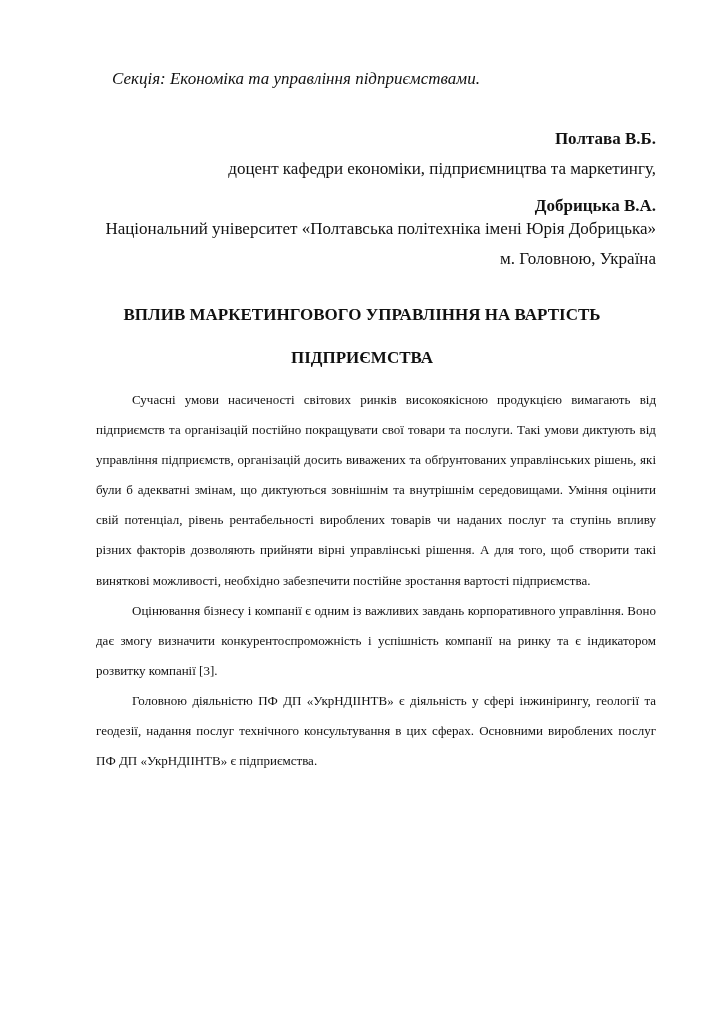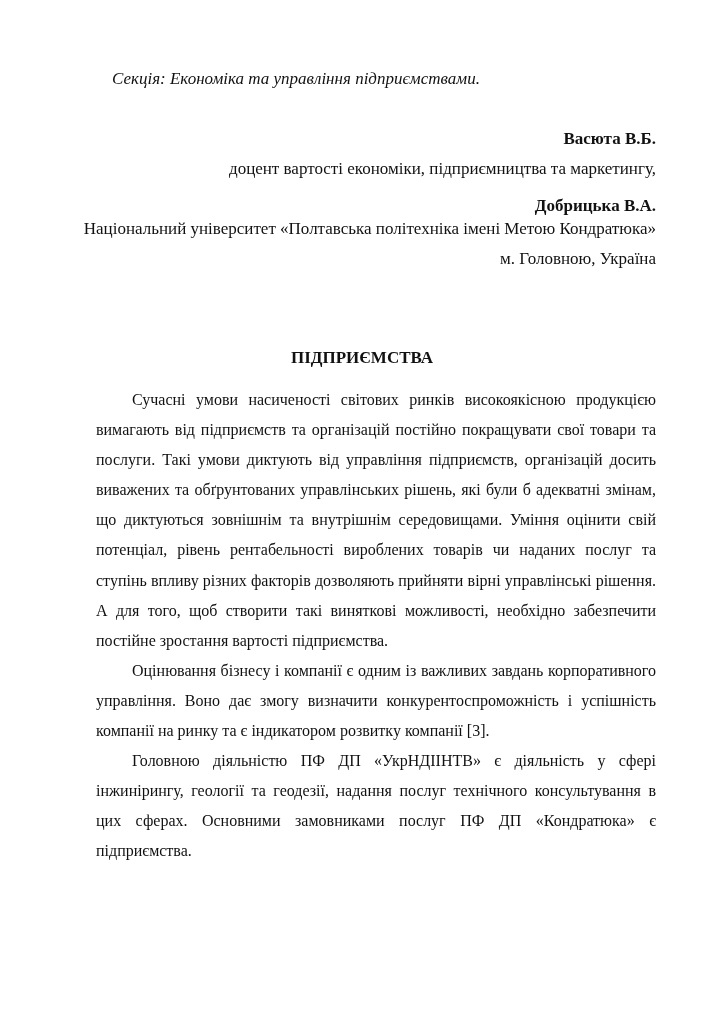--- a/index.html
+++ b/index.html
@@ -5,35 +5,36 @@
   html, body { margin: 0; padding: 0; background: #ffffff; }
   body { width: 724px; height: 1024px; overflow: hidden; position: relative;
          font-family: "Liberation Serif", "DejaVu Serif", serif; color: #111; }
   .page { position: absolute; left: 0; top: 0; width: 724px; height: 1024px; }
   .line { position: absolute; font-size: 17px; line-height: 20px; white-space: nowrap; }
   .section { left: 112px; top: 69px; font-style: italic; }
   .right { right: 68px; text-align: right; }
   .bold { font-weight: bold; }
   .title { left: 0; width: 724px; text-align: center; font-weight: bold; font-size: 17px; }
   .body { position: absolute; left: 96px; width: 560px; top: 385px;
-          font-size: 16px; line-height: 30.1px; text-align: justify; }
+          font-size: 13px; line-height: 30.1px; text-align: justify; }
   .body p { margin: 0; text-indent: 36px; }
 </style>
 </head>
 <body>
 
 <div class="page">
   <div class="line section">Секція: Економіка та управління підприємствами.</div>
 
-  <div class="line right bold" style="top:129px;">Васюта В.Б.</div>
-  <div class="line right" style="top:159px;">доцент вартості економіки, підприємництва та маркетингу,</div>
+  <div class="line right bold" style="top:129px;">Полтава В.Б.</div>
+  <div class="line right" style="top:159px;">доцент кафедри економіки, підприємництва та маркетингу,</div>
   <div class="line right bold" style="top:189px;margin-top:7px;">Добрицька В.А.</div>
-  <div class="line right" style="top:219px;">Національний університет «Полтавська політехніка імені Метою Кондратюка»</div>
+  <div class="line right" style="top:219px;">Національний університет «Полтавська політехніка імені Юрія Добрицька»</div>
   <div class="line right" style="top:249px;">м. Головною, Україна</div>
 
+  <div class="line title" style="top:305px;">ВПЛИВ МАРКЕТИНГОВОГО УПРАВЛІННЯ НА ВАРТІСТЬ</div>
   <div class="line title" style="top:348px;">ПІДПРИЄМСТВА</div>
 
   <div class="body">
     <p>Сучасні умови насиченості світових ринків високоякісною продукцією вимагають від підприємств та організацій постійно покращувати свої товари та послуги. Такі умови диктують від управління підприємств, організацій досить виважених та обґрунтованих управлінських рішень, які були б адекватні змінам, що диктуються зовнішнім та внутрішнім середовищами. Уміння оцінити свій потенціал, рівень рентабельності вироблених товарів чи наданих послуг та ступінь впливу різних факторів дозволяють прийняти вірні управлінські рішення. А для того, щоб створити такі виняткові можливості, необхідно забезпечити постійне зростання вартості підприємства.</p>
     <p>Оцінювання бізнесу і компанії є одним із важливих завдань корпоративного управління. Воно дає змогу визначити конкурентоспроможність і успішність компанії на ринку та є індикатором розвитку компанії [3].</p>
-    <p>Головною діяльністю ПФ ДП «УкрНДІІНТВ» є діяльність у сфері інжинірингу, геології та геодезії, надання послуг технічного консультування в цих сферах. Основними замовниками послуг ПФ ДП «Кондратюка» є підприємства.</p>
+    <p>Головною діяльністю ПФ ДП «УкрНДІІНТВ» є діяльність у сфері інжинірингу, геології та геодезії, надання послуг технічного консультування в цих сферах. Основними вироблених послуг ПФ ДП «УкрНДІІНТВ» є підприємства.</p>
   </div>
 </div>
 
 </body></html>

